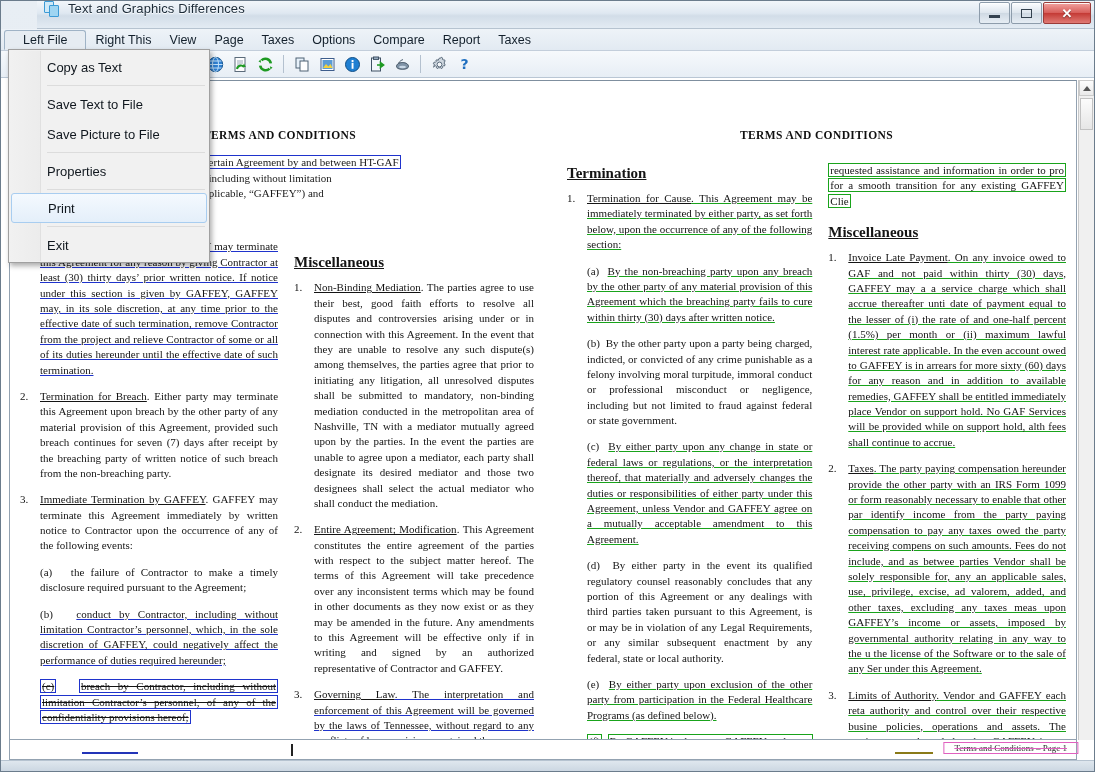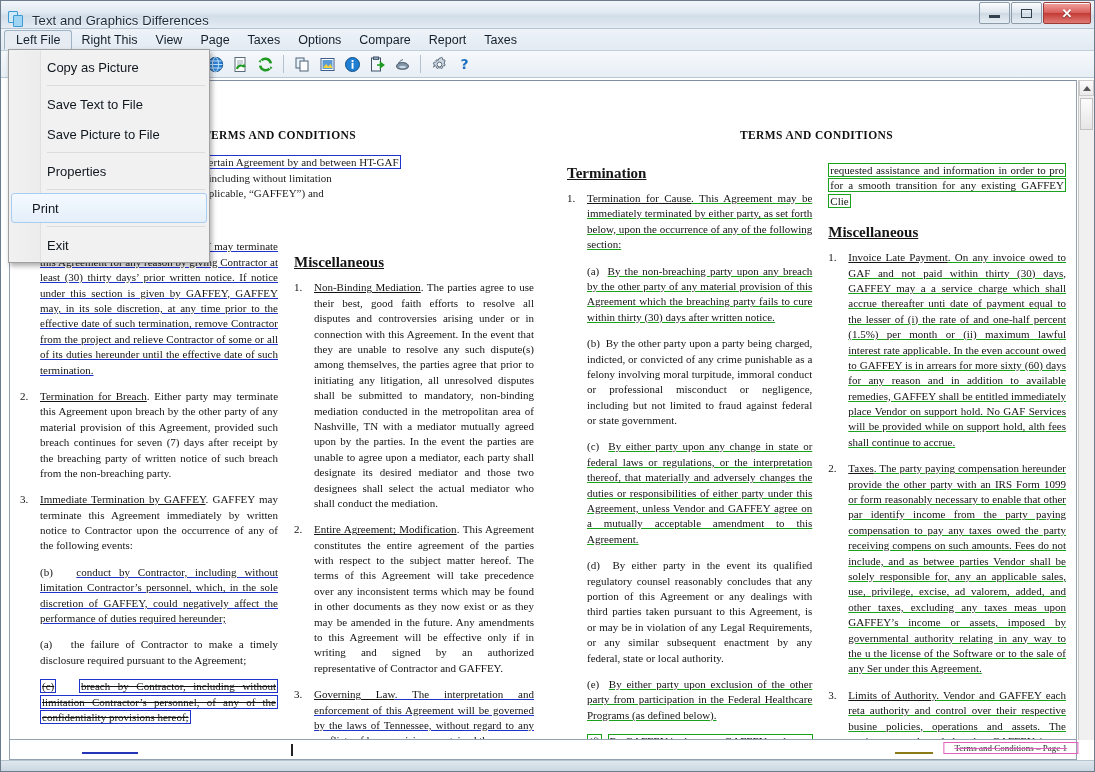--- a/index.html
+++ b/index.html
@@ -15,21 +15,21 @@
     background:linear-gradient(#e8eef4,#dfe7ee);
     border:1px solid #6b7c8c;
     box-sizing:border-box;
     display:flex;flex-direction:column;
   }
   
   #titlebar{
     height:27px;flex:0 0 27px;position:relative;
     background:linear-gradient(#f2f6fa 0%,#dfe8f1 45%,#d2dde8 55%,#e3ebf3 100%);
     border-bottom:1px solid #b6c3d0;
-    display:flex;align-items:flex-end;
+    display:flex;align-items:flex-start;margin-left:36px;
   }
   #titlebar .appicon{
     margin-left:7px;margin-right:7px;width:17px;height:17px;position:relative;
   }
   #titlebar .appicon .d1,#titlebar .appicon .d2{
     position:absolute;width:10px;height:12px;border:1.6px solid #3c9bd6;
     background:#cfe9f8;border-radius:1px;box-sizing:border-box;
   }
   #titlebar .appicon .d1{left:0;top:0;}
   #titlebar .appicon .d2{left:5px;top:4px;background:#9fd5f2;}
@@ -57,21 +57,21 @@
     height:21px;flex:0 0 21px;display:flex;align-items:stretch;
     background:linear-gradient(#eef3f8,#e2eaf2);
     border-bottom:1px solid #c3cedb;
     font-size:12.5px;color:#13202c;
   }
   .menu-item{
     padding:0 9px;display:flex;align-items:center;cursor:default;white-space:nowrap;
   }
   .menu-item.open{
     background:#e6ecf2;border:1px solid #9fb3c6;border-bottom-color:#e6ecf2;
-    border-radius:3px 3px 0 0;margin:1px 0 0 3px;padding:0 11px;
+    border-radius:3px 3px 0 0;margin:1px 0 0 3px;padding:0 18px;
   }
   
   #toolbar{
     height:26px;flex:0 0 26px;display:flex;align-items:center;
     background:linear-gradient(#f6f9fc,#e7eef5);
     border-bottom:1px solid #b9c6d4;
     padding-left:4px;gap:3px;position:relative;
   }
   .tb{width:22px;height:22px;display:flex;align-items:center;justify-content:center;position:relative;}
   .tb svg{display:block;}
@@ -159,21 +159,21 @@
     background:linear-gradient(90deg,#f1f1f1,#ececec);
     border-right:1px solid #e0e0e0;
   }
   .dd-item{
     position:relative;height:30px;display:flex;align-items:center;
     padding-left:38px;font-size:13px;color:#10171e;cursor:default;z-index:2;
   }
   .dd-item.hl{
     background:linear-gradient(#f4f9fe,#e4effa);
     border:1px solid #a8cdf0;border-radius:3px;margin:0 2px;
-    padding-left:20px;height:28px;
+    padding-left:36px;height:28px;
   }
   .dd-sep{height:1px;background:#dcdcdc;margin:3px 4px 3px 38px;}
 </style>
 </head>
 <body>
 
 <div id="app">
 
   <div id="titlebar">
     <div class="appicon">
@@ -306,26 +306,26 @@
               </div>
               <div class="numitem">
                 <div class="n">2.</div>
                 <div class="bd"><u class="t">Termination for Breach</u><span>. Either party may terminate this Agreement upon breach by the other party of any material provision of this Agreement, provided such breach continues for seven (7) days after receipt by the breaching party of written notice of such breach from the non-breaching party.</span></div>
               </div>
               <div class="numitem">
                 <div class="n">3.</div>
                 <div class="bd"><u class="t">Immediate Termination by GAFFEY</u><span>. GAFFEY may terminate this Agreement immediately by written notice to Contractor upon the occurrence of any of the following events:</span></div>
               </div>
               <div class="sub">
+                <span>(a)</span>&nbsp;&nbsp;
+                <span>the failure of Contractor to make a timely disclosure required pursuant to the Agreement;</span>
+              </div>
+              <div class="sub">
                 <span>(b)</span>&nbsp;&nbsp;
                 <span class="ul-b">conduct by Contractor, including without limitation Contractor’s personnel, which, in the sole discretion of GAFFEY, could negatively affect the performance of duties required hereunder;</span>
-              </div>
-              <div class="sub">
-                <span>(a)</span>&nbsp;&nbsp;
-                <span>the failure of Contractor to make a timely disclosure required pursuant to the Agreement;</span>
               </div>
               <div class="sub">
                 <span class="del-b">(c)</span>&nbsp;&nbsp;
                 <span class="del-b">breach by Contractor, including without limitation Contractor’s personnel, of any of the confidentiality provisions hereof;</span>
               </div>
               <div class="sub">
                 <span>(d)</span>&nbsp;&nbsp;
                 <span class="ul-b">Contractor’s or Contractor’s personnel’s conviction of a criminal offense related to healthcare or Contractor’s or Contractor’s personnel’s listing by a federal or state agency as being debarred, excluded or otherwise ineligible for any federal or state program participation;</span>
               </div>
 
@@ -426,21 +426,21 @@
       <div class="caret" style="left:281px;top:4px;height:12px"></div>
       <div class="uline-olive" style="left:885px;top:12px;width:38px"></div>
       <div class="footnote pink" style="left:1068px;top:2px;transform:translateX(-100%)">Terms and Conditions – Page 1</div>
     </div>
   </div>
 
   <div id="bottombar"></div>
 
   <div id="dropdown">
     <div class="gutter"></div>
-    <div class="dd-item">Copy as Picture</div>
+    <div class="dd-item">Copy as Text</div>
     <div class="dd-sep"></div>
     <div class="dd-item">Save Text to File</div>
     <div class="dd-item">Save Picture to File</div>
     <div class="dd-sep"></div>
     <div class="dd-item">Properties</div>
     <div class="dd-sep"></div>
     <div class="dd-item hl">Print</div>
     <div class="dd-sep"></div>
     <div class="dd-item">Exit</div>
   </div>

